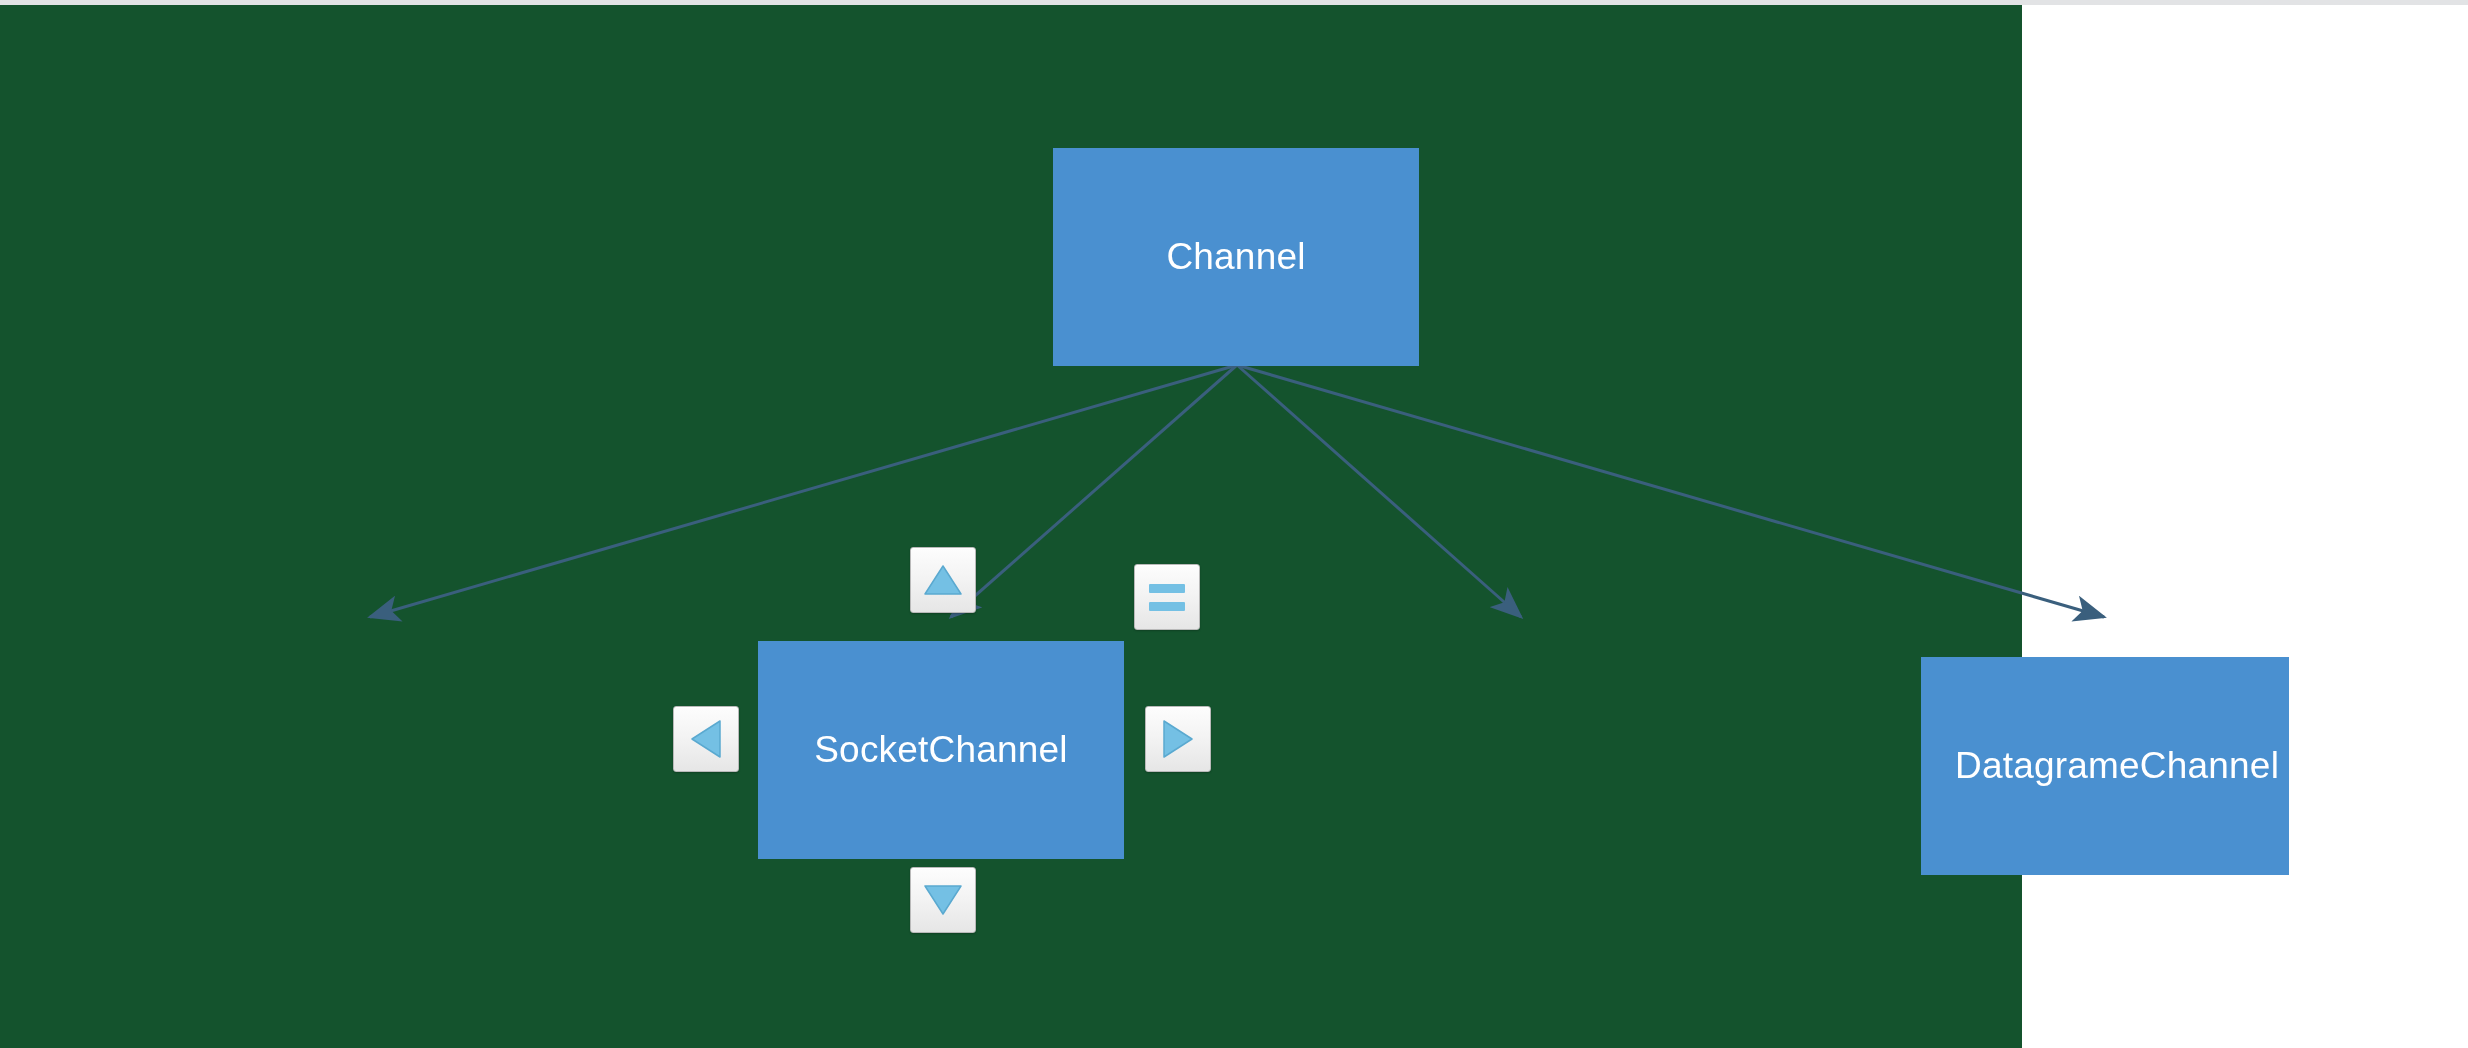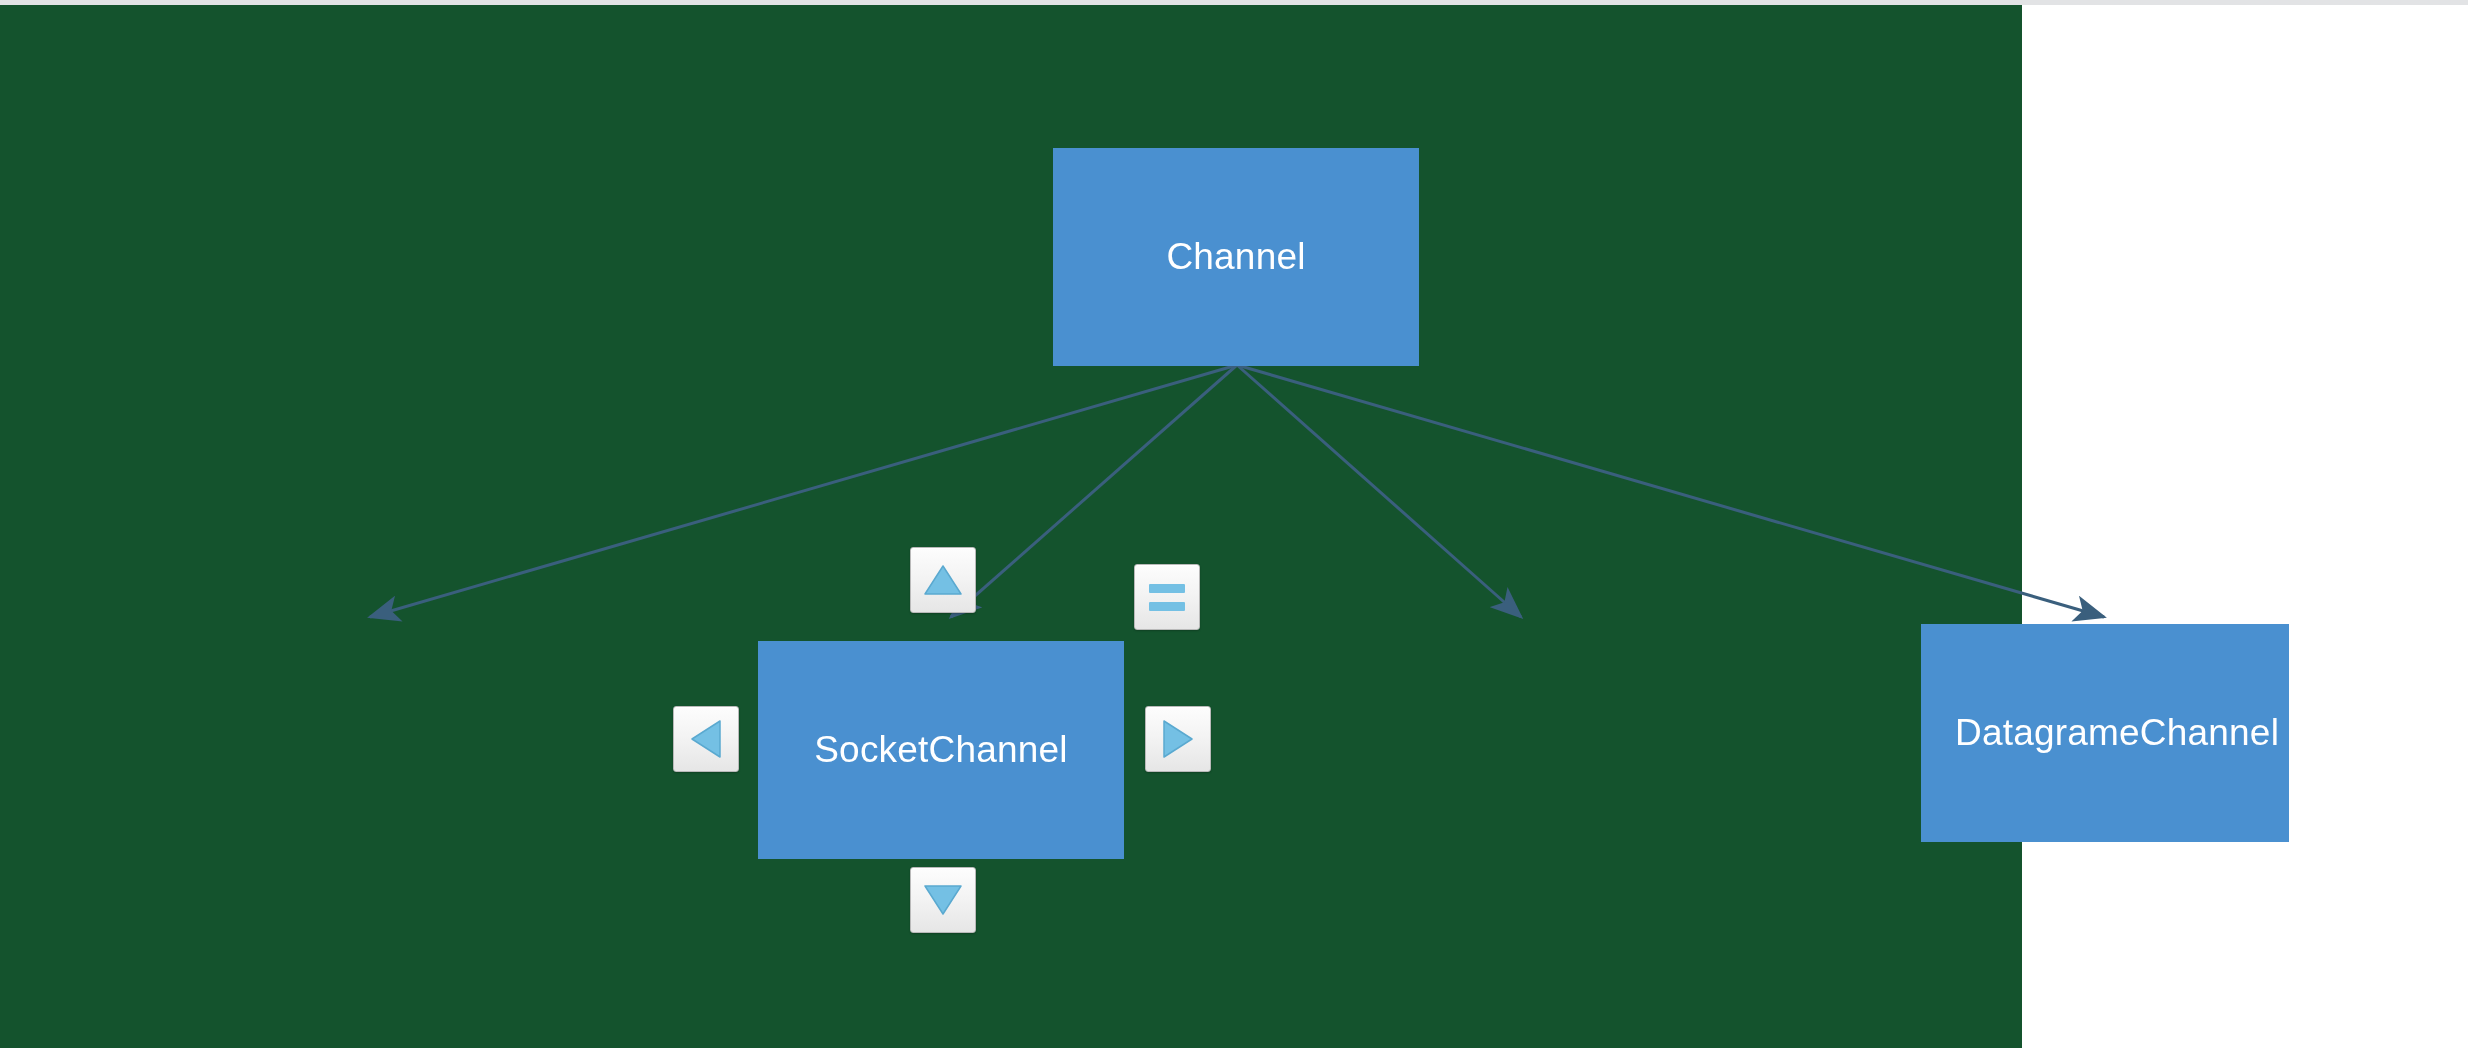--- a/index.html
+++ b/index.html
@@ -69,21 +69,21 @@
   }
   .node .node-label {
     display: block;
     width: 100%;
   }
 
   .node-channel            { left: 1053px; top: 143px; width: 366px; height: 218px; }
   .node-filechannel        { left: 176px;  top: 620px; width: 368px; height: 218px; }
   .node-socketchannel      { left: 758px;  top: 620px; width: 366px; height: 218px; margin-top: 16px; }
   .node-socketserverchannel{ left: 1343px; top: 619px; width: 366px; height: 218px; }
-  .node-datagramechannel   { left: 1921px; top: 619px; width: 368px; height: 218px; }
+  .node-datagramechannel   { left: 1921px; top: 652px; width: 368px; height: 218px; }
 
   
   .node-socketserverchannel .node-label,
   .node-datagramechannel .node-label { max-width: 300px; margin: 0 auto; }
 
   
   .handle {
     position: absolute;
     box-sizing: border-box;
     width: 66px;

